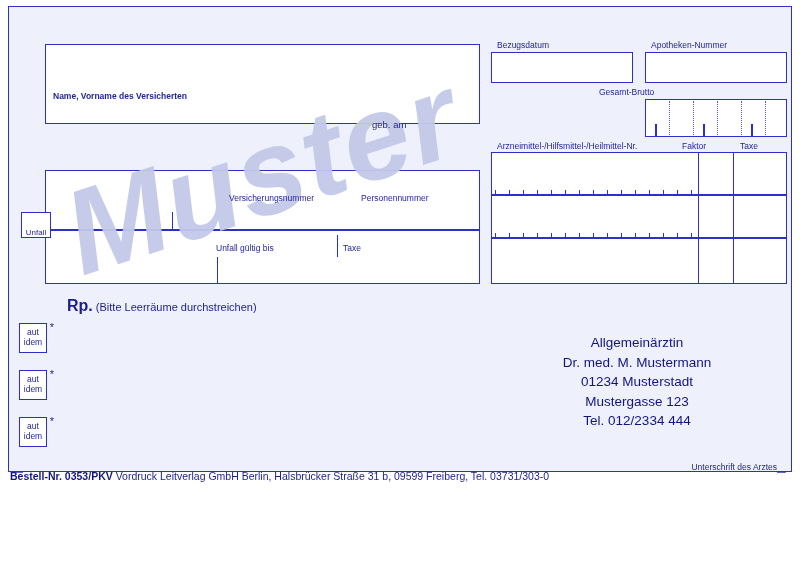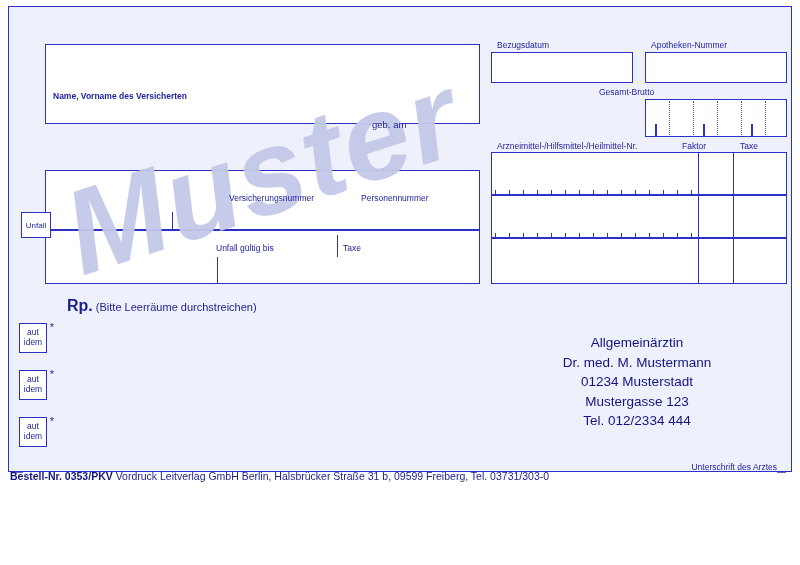--- a/index.html
+++ b/index.html
@@ -101,21 +101,21 @@
     position: absolute;
     left: 12px;
     top: 205px;
     width: 30px;
     height: 26px;
     border: 1.2px solid #2d30c8;
     background: #ffffff;
     font-size: 8px;
     color: #23259e;
     display: flex;
-    align-items: center;
+    align-items: flex-end;
     justify-content: center;
     box-sizing: border-box;
     z-index: 9;
   }
 
   
   .autidem {
     position: absolute;
     width: 28px;
     height: 30px;

